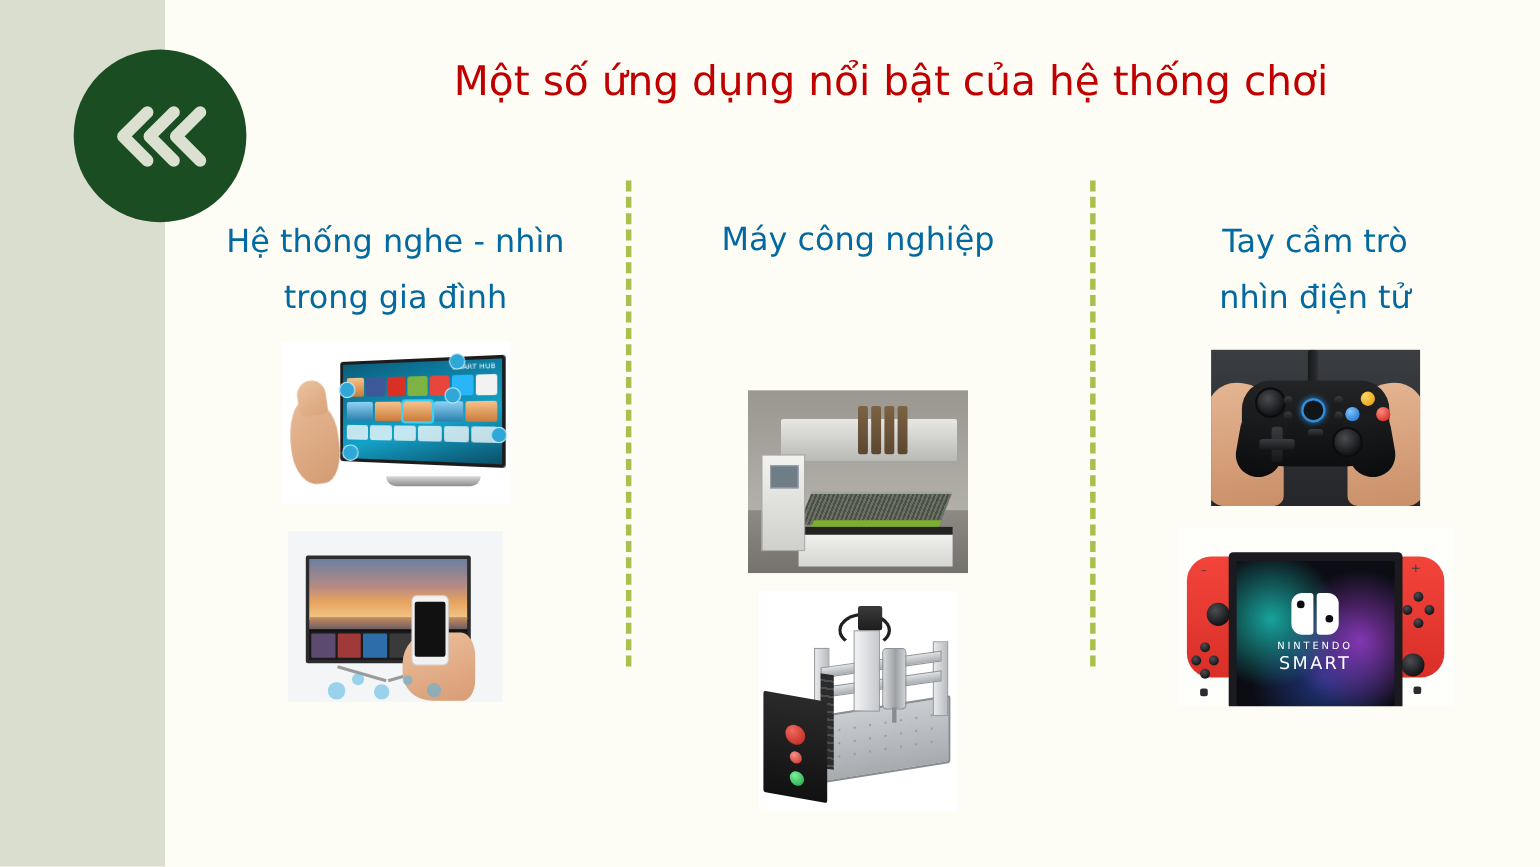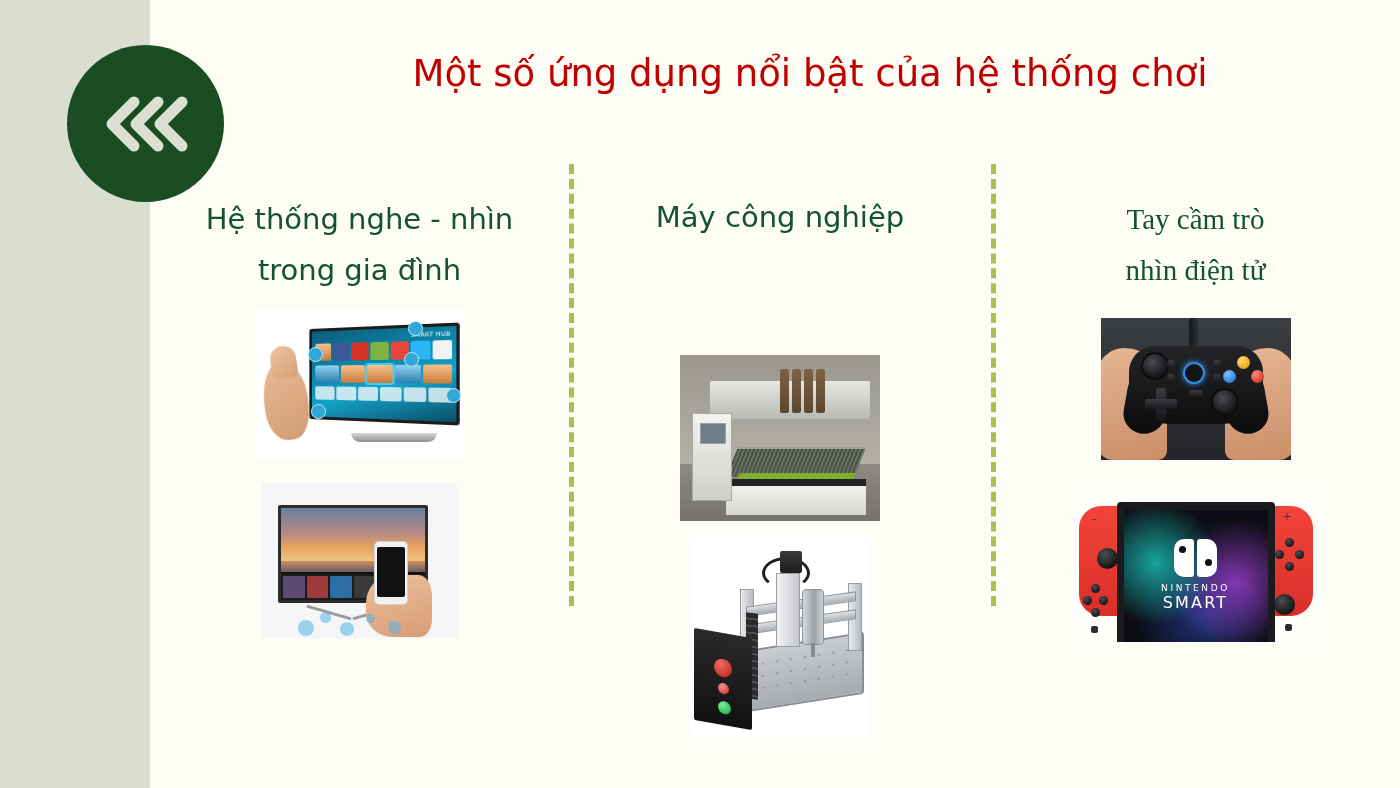--- a/index.html
+++ b/index.html
@@ -85,31 +85,31 @@
     display: flex;
     flex-direction: column;
     align-items: center;
   }
   .col-1 { flex: 0 0 419px; }
   .col-2 { flex: 0 0 422px; }
   .col-3 { flex: 0 0 409px; }
 
   .col-heading {
     font-size: 29px;
-    color: #14532d;
+    color: #0369a1;
     font-family: "DejaVu Sans", sans-serif;
     text-align: center;
     line-height: 1.75;
     font-weight: 400;
     margin: 0;
     padding: 0 4px;
   }
   .col-1 .col-heading { margin-top: 14px; }
   .col-2 .col-heading { margin-top: 12px; }
-  .col-3 .col-heading { margin-top: 14px; font-family: Liberation Serif, serif; }
+  .col-3 .col-heading { margin-top: 14px; }
 
   .figs {
     position: relative;
     width: 100%;
     display: flex;
     flex-direction: column;
     align-items: center;
   }
 
   

